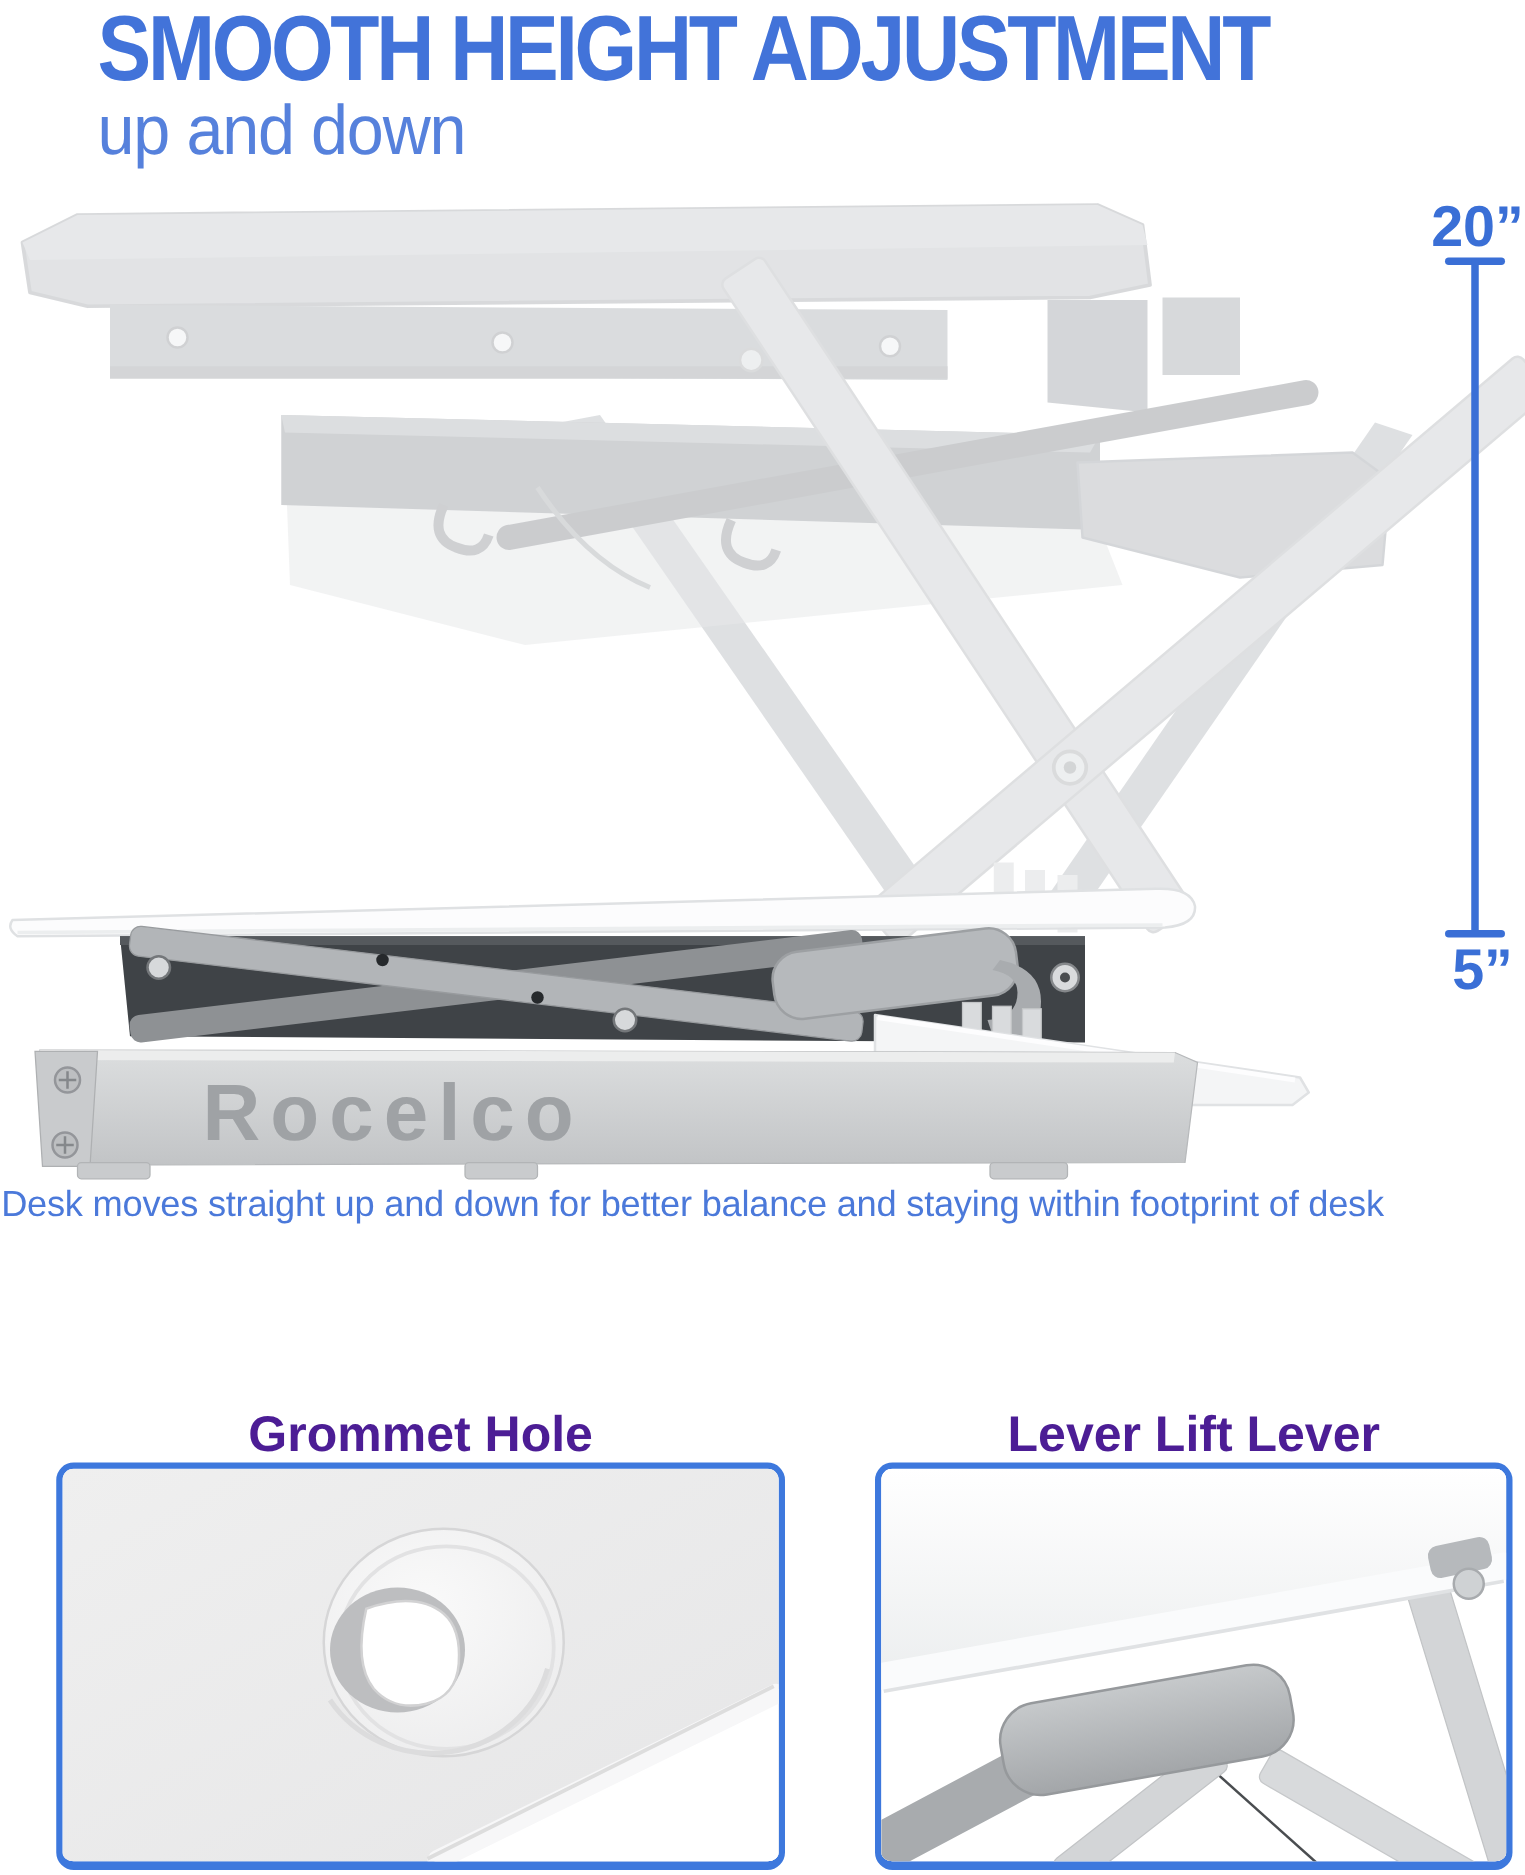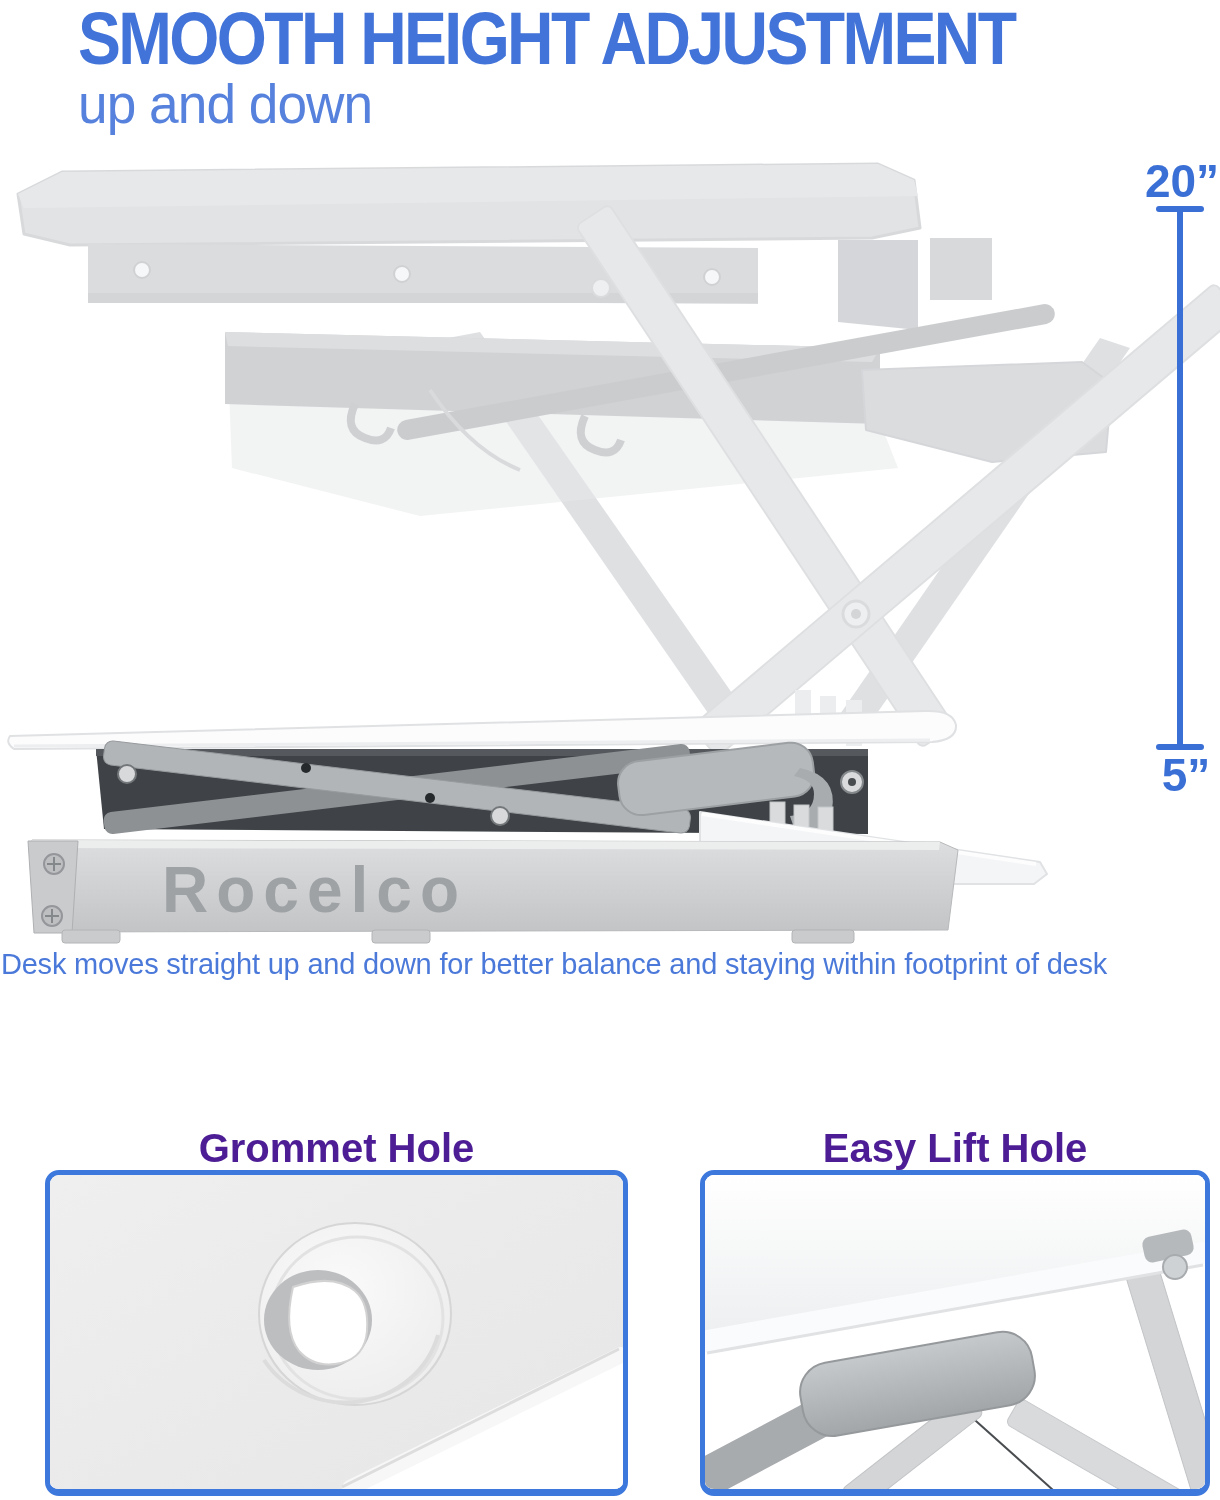--- a/index.html
+++ b/index.html
@@ -154,21 +154,21 @@
 
   <div class="m-label m-top">20”</div>
   <div class="m-cap m-cap-top"></div>
   <div class="m-line"></div>
   <div class="m-cap m-cap-bottom"></div>
   <div class="m-label m-bottom">5”</div>
 
   <div class="caption">Desk moves straight up and down for better balance and staying within footprint of desk</div>
 
   <div class="feature-title ft-left">Grommet Hole</div>
-  <div class="feature-title ft-right">Easy Lift Hole</div>
+  <div class="feature-title ft-right">Lever Lift Lever</div>
 
   <div class="panel panel-left">
     <svg width="573" height="315" viewBox="0 0 573 315">
       <defs>
         <linearGradient id="gSurf" x1="0" y1="0" x2="1" y2="1">
           <stop offset="0" stop-color="#efefef"></stop>
           <stop offset="1" stop-color="#e6e6e7"></stop>
         </linearGradient>
         <radialGradient id="gCap" cx="0.42" cy="0.36" r="0.9">
           <stop offset="0" stop-color="#fafafa"></stop>

